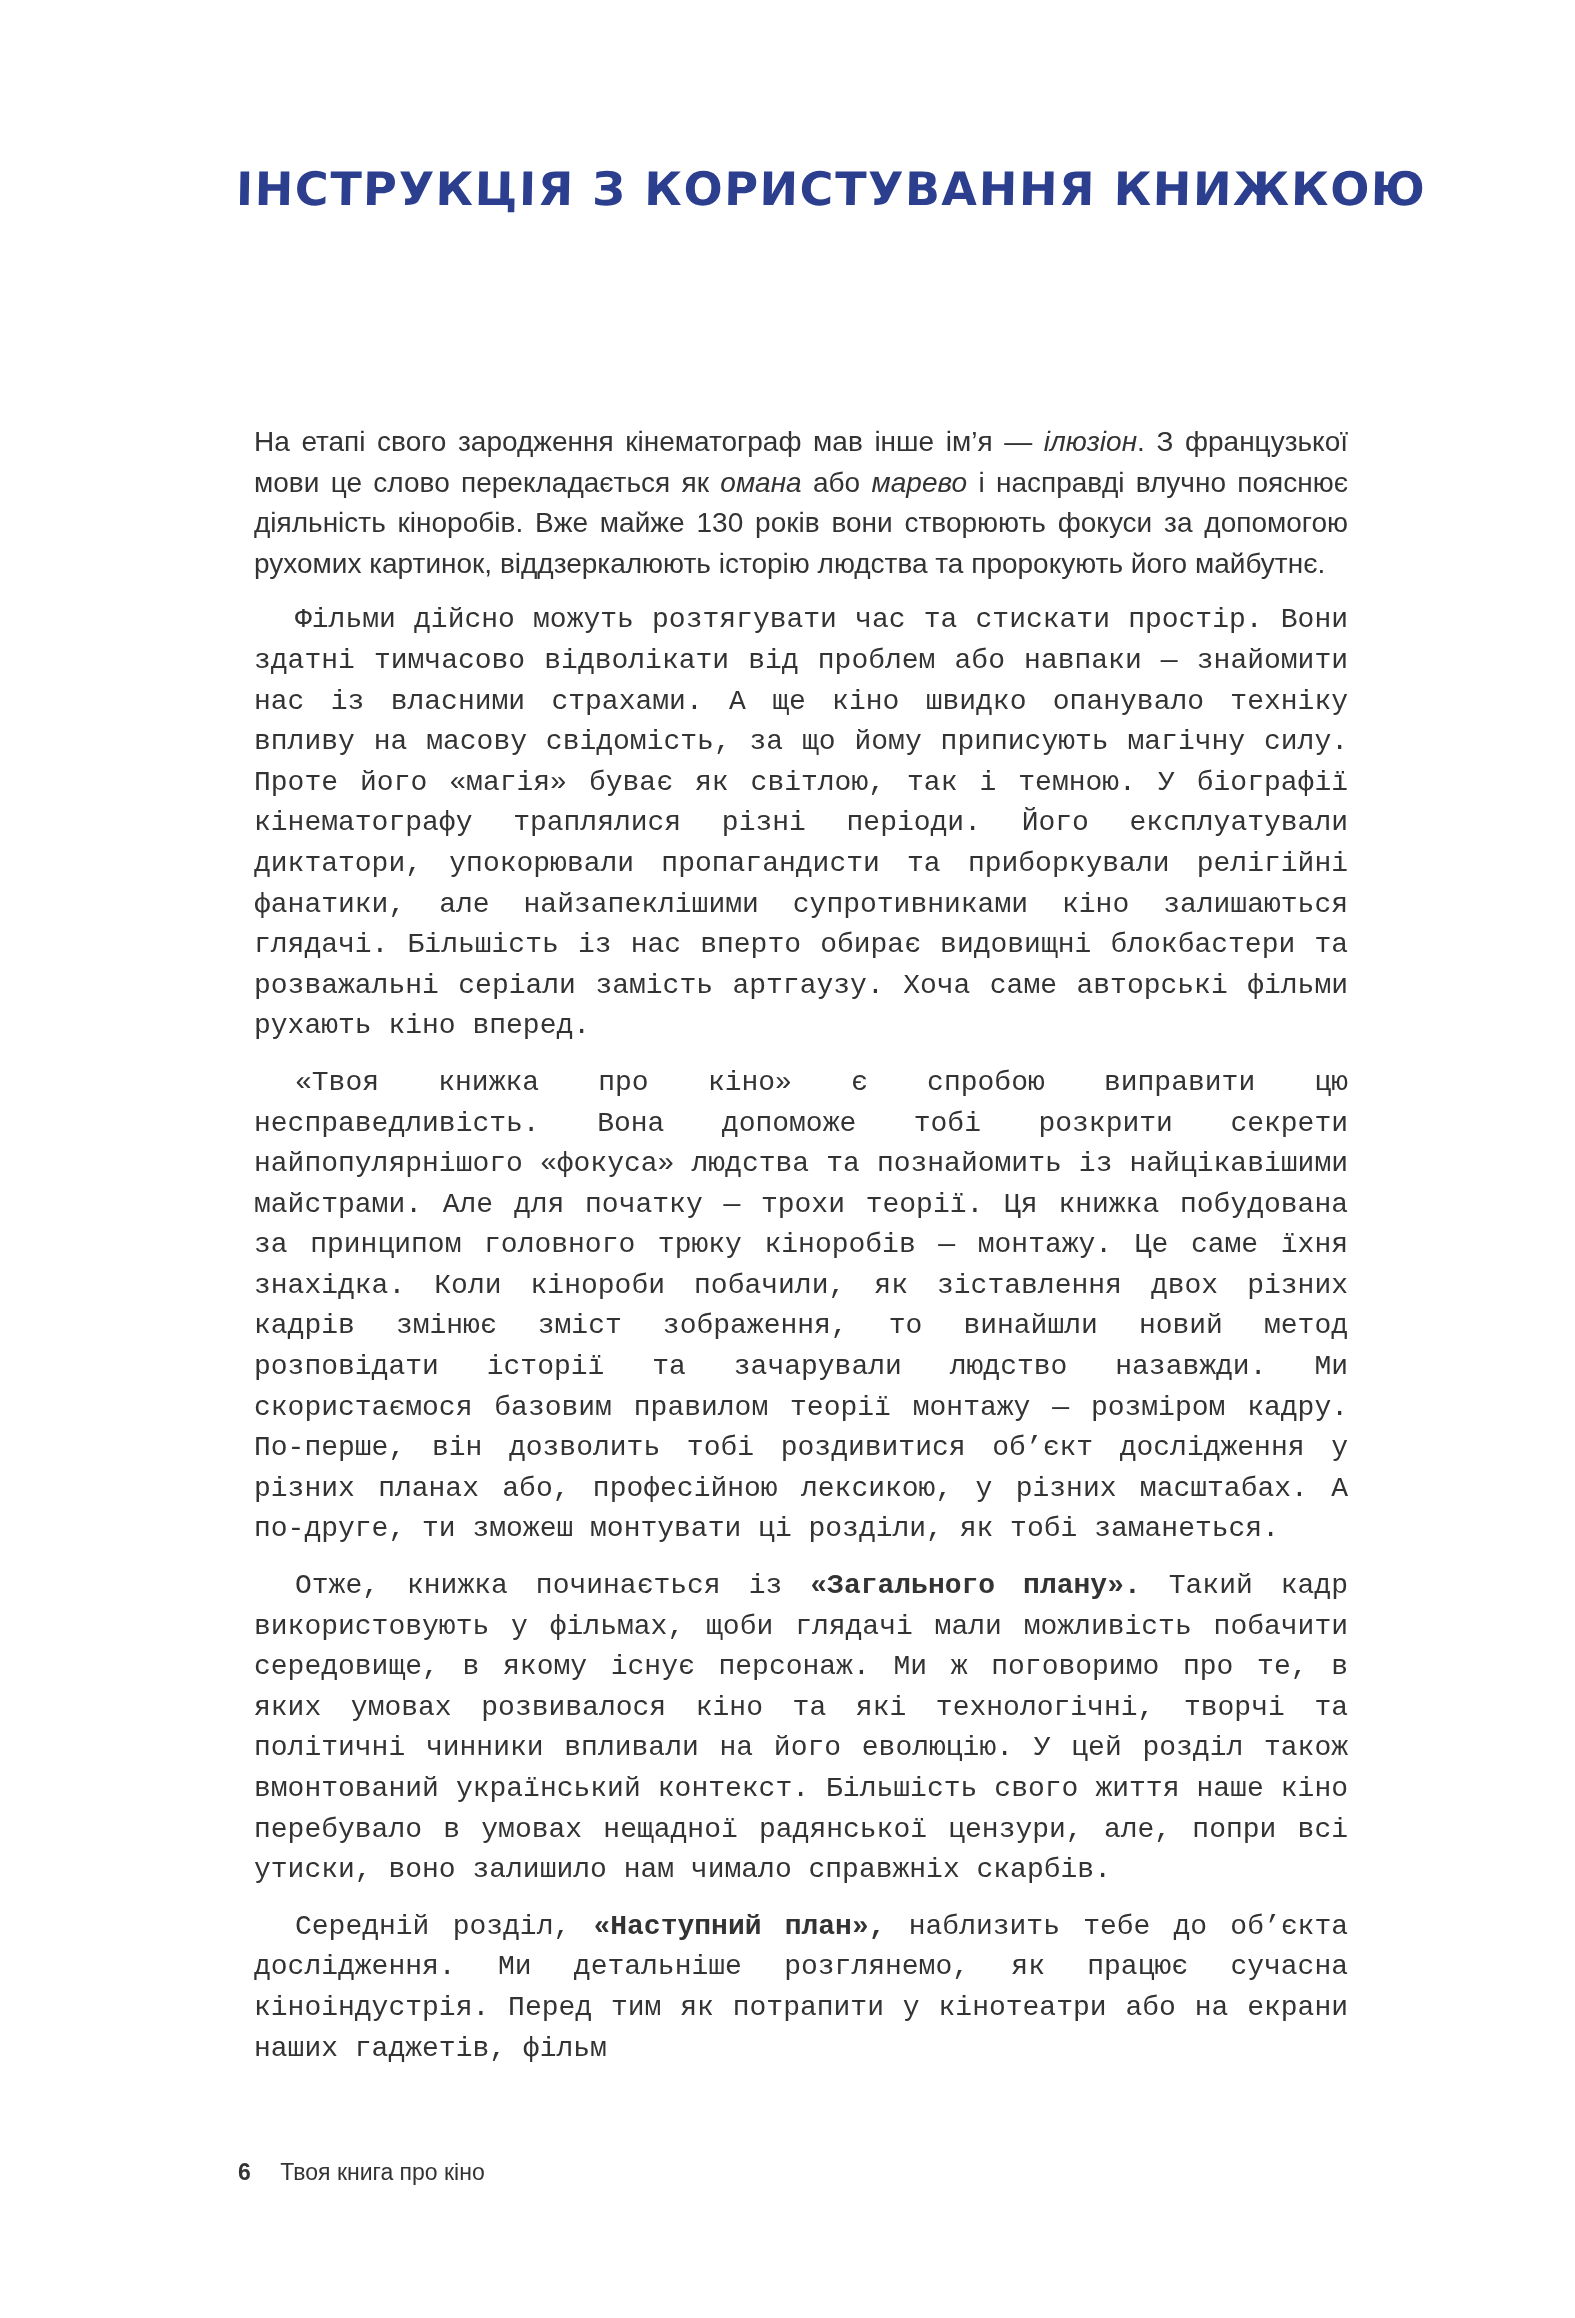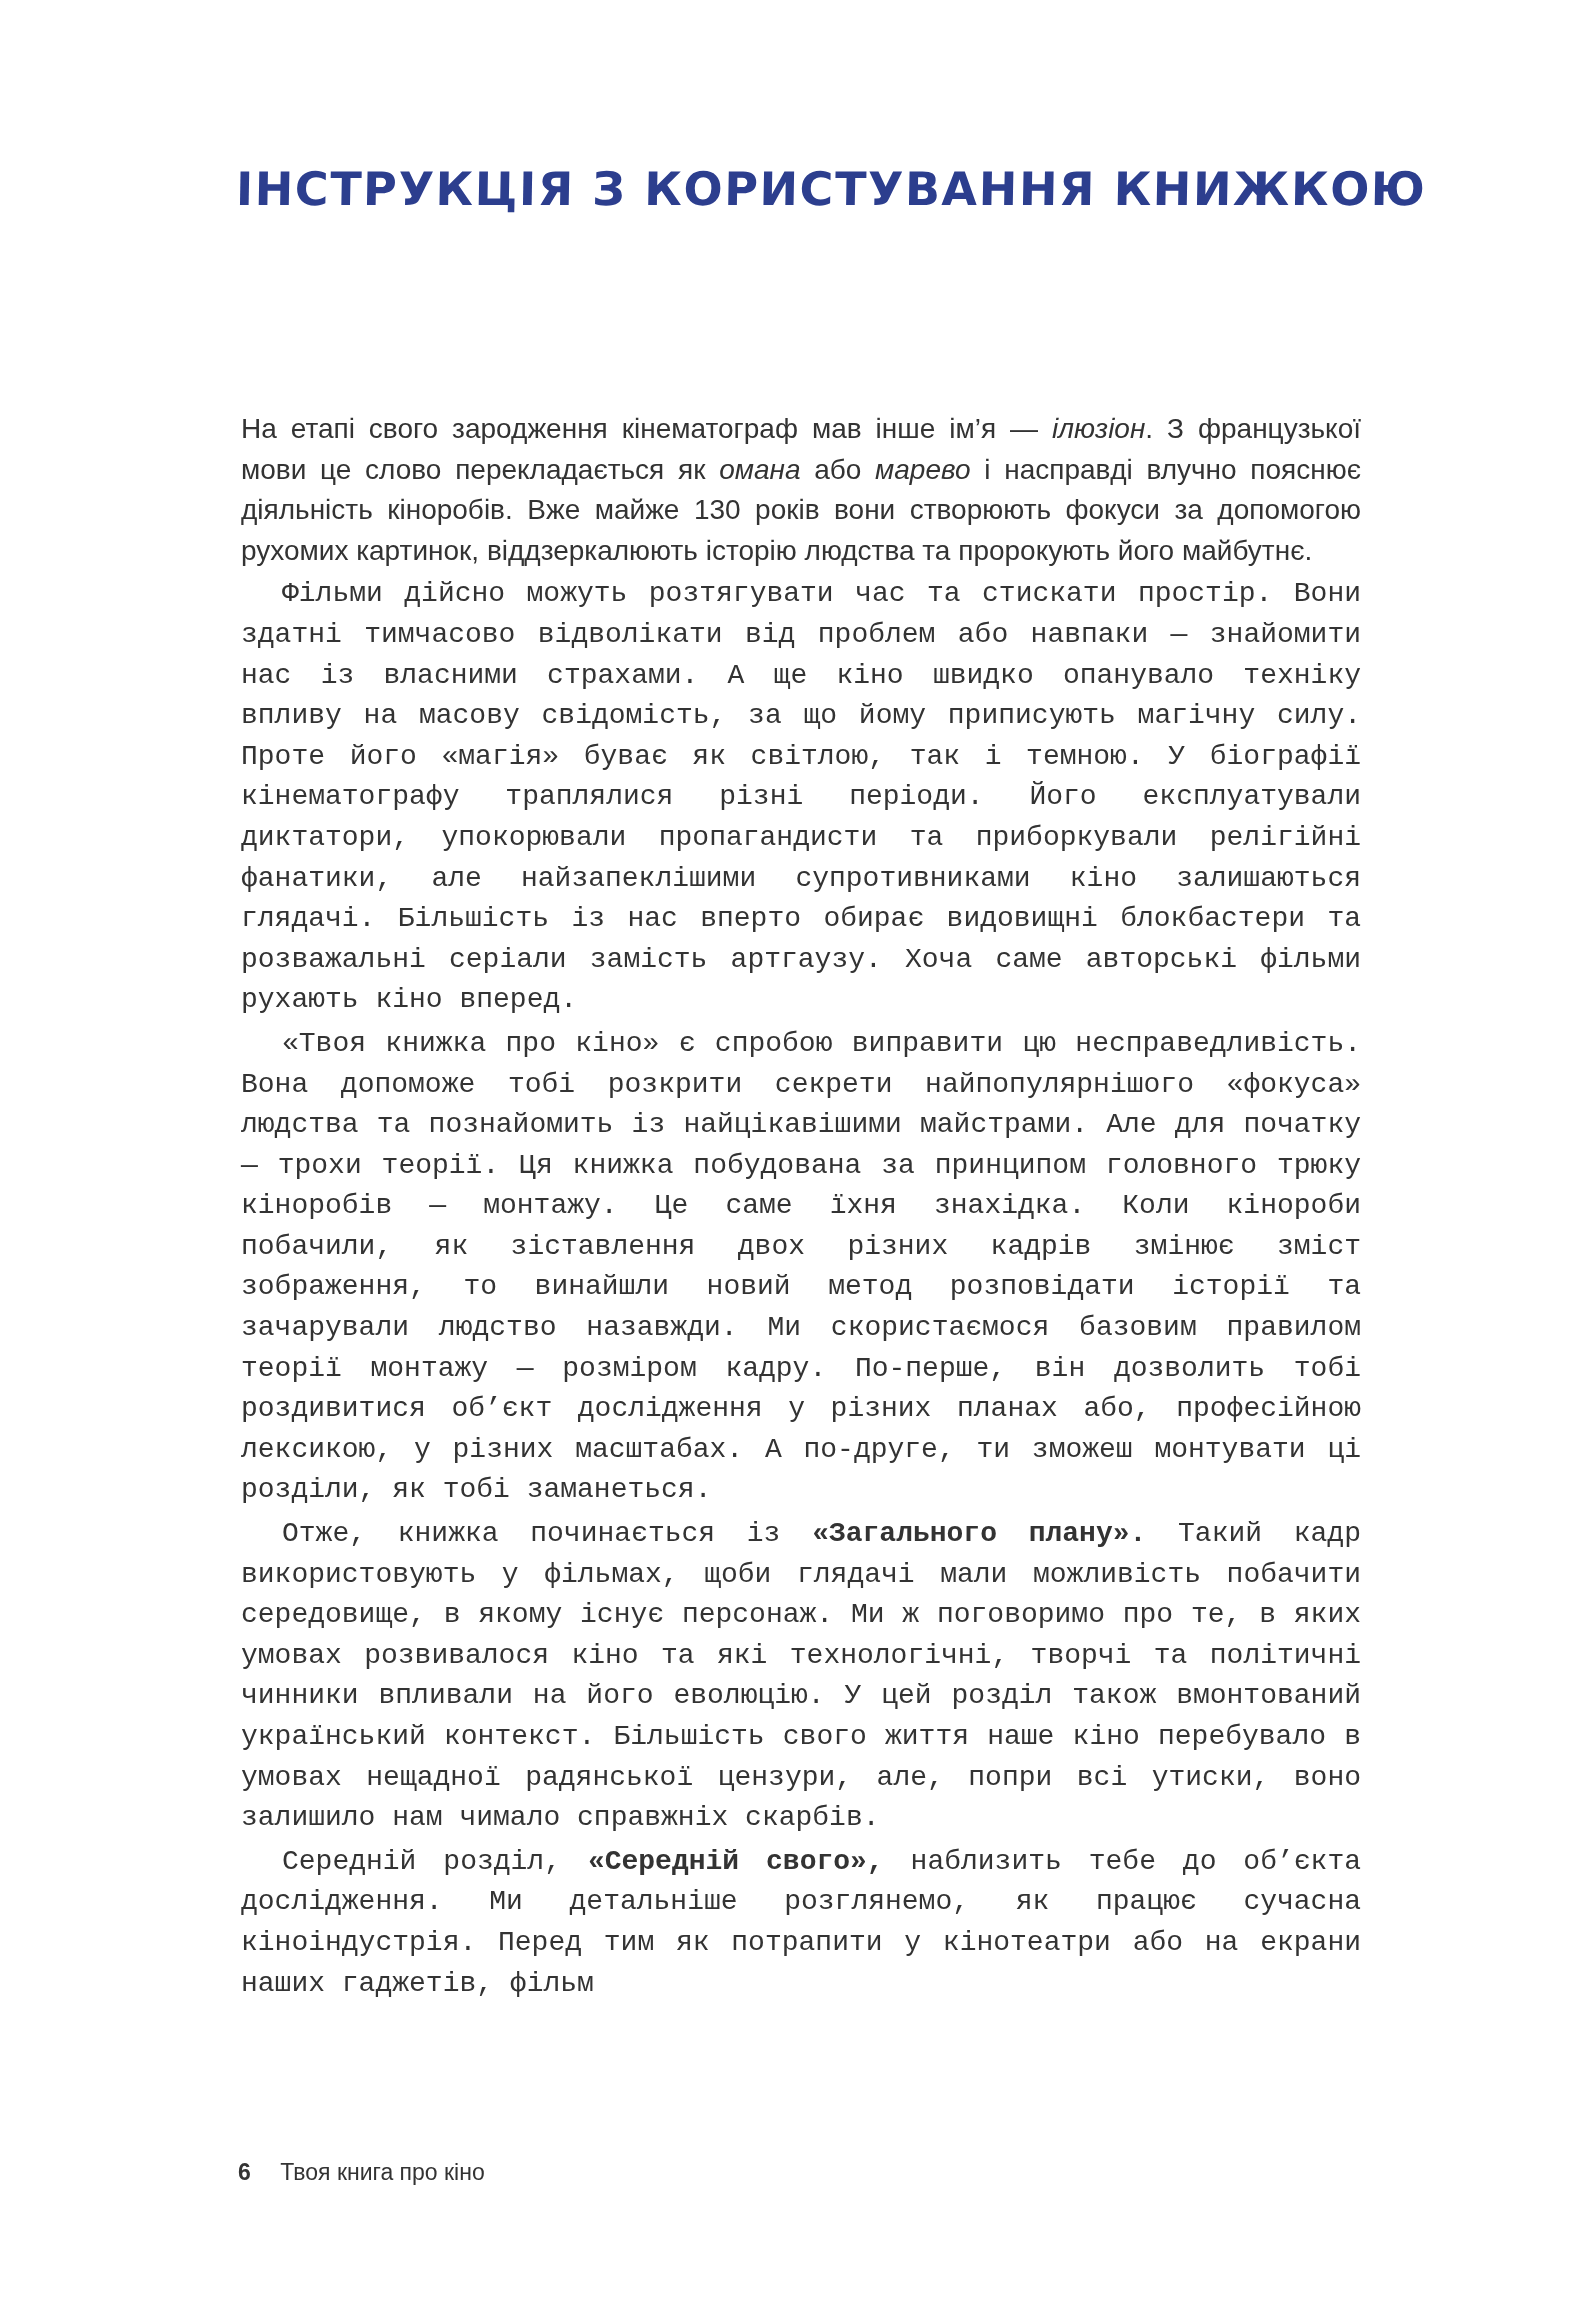--- a/index.html
+++ b/index.html
@@ -33,21 +33,21 @@
     left: 238px;
     top: 406px;
     width: 1126px;
     font-family: "Liberation Sans", sans-serif;
     font-size: 28px;
     line-height: 1.45;
     color: #333333;
     text-align: justify;
   }
   .para {
-    margin: 3px;
+    margin: 16px;
     padding: 0;
   }
   .para.indent {
     text-indent: 41px;
     font-family: Liberation Mono, monospace;
   }
   .para .run-i { font-style: italic; }
   .para .run-b { font-weight: 700; }
   .footer {
     position: absolute;
@@ -67,21 +67,21 @@
 
 <div class="page">
 
   <h1 class="title">ІНСТРУКЦІЯ З КОРИСТУВАННЯ КНИЖКОЮ</h1>
 
   <div class="body-text">
     <p class="para"><span>На етапі свого зародження кінематограф мав інше ім’я — </span><span class="run-i">ілюзіон</span><span>. З французької мови це слово перекладається як </span><span class="run-i">омана</span><span> або </span><span class="run-i">марево</span><span> і насправді влучно пояснює діяльність кіноробів. Вже майже 130 років вони створюють фокуси за допомогою рухомих картинок, віддзеркалюють історію людства та пророкують його майбутнє.</span></p>
     <p class="para indent"><span>Фільми дійсно можуть розтягувати час та стискати простір. Вони здатні тимчасово відволікати від проблем або навпаки — знайомити нас із власними страхами. А ще кіно швидко опанувало техніку впливу на масову свідомість, за що йому приписують магічну силу. Проте його «магія» буває як світлою, так і темною. У біографії кінематографу траплялися різні періоди. Його експлуатували диктатори, упокорювали пропагандисти та приборкували релігійні фанатики, але найзапеклішими супротивниками кіно залишаються глядачі. Більшість із нас вперто обирає видовищні блокбастери та розважальні серіали замість артгаузу. Хоча саме авторські фільми рухають кіно вперед.</span></p>
     <p class="para indent"><span>«Твоя книжка про кіно» є спробою виправити цю несправедливість. Вона допоможе тобі розкрити секрети найпопулярнішого «фокуса» людства та познайомить із найцікавішими майстрами. Але для початку — трохи теорії. Ця книжка побудована за принципом головного трюку кіноробів — монтажу. Це саме їхня знахідка. Коли кінороби побачили, як зіставлення двох різних кадрів змінює зміст зображення, то винайшли новий метод розповідати історії та зачарували людство назавжди. Ми скористаємося базовим правилом теорії монтажу — розміром кадру. По-перше, він дозволить тобі роздивитися об’єкт дослідження у різних планах або, професійною лексикою, у різних масштабах. А по-друге, ти зможеш монтувати ці розділи, як тобі заманеться.</span></p>
     <p class="para indent"><span>Отже, книжка починається із </span><span class="run-b">«Загального плану».</span><span> Такий кадр використовують у фільмах, щоби глядачі мали можливість побачити середовище, в якому існує персонаж. Ми ж поговоримо про те, в яких умовах розвивалося кіно та які технологічні, творчі та політичні чинники впливали на його еволюцію. У цей розділ також вмонтований український контекст. Більшість свого життя наше кіно перебувало в умовах нещадної радянської цензури, але, попри всі утиски, воно залишило нам чимало справжніх скарбів.</span></p>
-    <p class="para indent"><span>Середній розділ, </span><span class="run-b">«Середній свого»,</span><span> наблизить тебе до об’єкта дослідження. Ми детальніше розглянемо, як працює сучасна кіноіндустрія. Перед тим як потрапити у кінотеатри або на екрани наших гаджетів, фільм</span></p>
+    <p class="para indent"><span>Середній розділ, </span><span class="run-b">«Наступний план»,</span><span> наблизить тебе до об’єкта дослідження. Ми детальніше розглянемо, як працює сучасна кіноіндустрія. Перед тим як потрапити у кінотеатри або на екрани наших гаджетів, фільм</span></p>
   </div>
 
   <div class="footer">
     <span class="pnum">6</span><span class="btitle">Твоя книга про кіно</span>
   </div>
 
 </div>
 
 
 </body></html>

